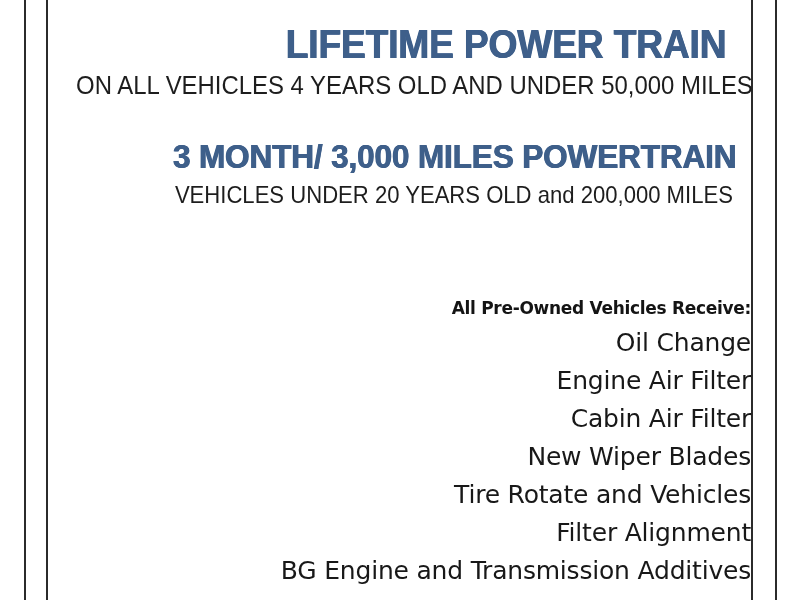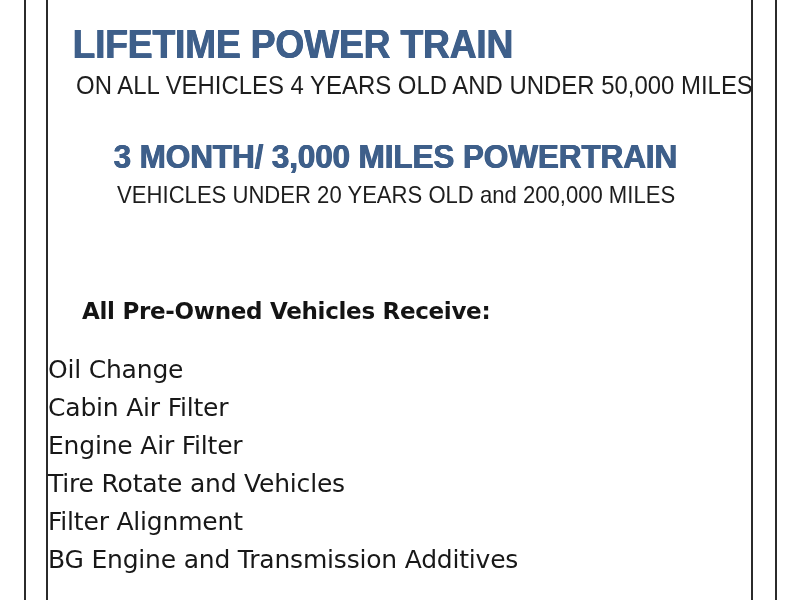--- a/index.html
+++ b/index.html
@@ -35,21 +35,21 @@
   .rule.r-r1 { left: 751px; }
   .rule.r-r2 { left: 775px; }
 
   
   .content {
     position: absolute;
     left: 48px;
     top: 0;
     width: 703px;
     height: 600px;
-    text-align: left;
+    text-align: right;
   }
 
   
   .warranty-block { width: 100%; }
 
   .w-title {
     color: #3e5f8a;
     font-family: "Liberation Sans Narrow", "Liberation Sans", sans-serif;
     font-weight: bold;
     letter-spacing: -0.2px;
@@ -69,63 +69,63 @@
   #block1 .w-title {
     font-size: 40px;
     transform: scaleX(0.93);
   }
   #block1 .w-sub {
     font-size: 26px;
     margin-top: 8px;
     transform: scaleX(0.92);
   }
 
-  #block2 { position: absolute; left: 1px; top: 139px; padding-left: 40px; }
+  #block2 { position: absolute; left: 10px; top: 139px; }
   #block2 .w-title {
     font-size: 34px;
     transform: scaleX(0.93);
   }
   #block2 .w-sub {
     font-size: 24px;
     margin-top: 9px;
     transform: scaleX(0.92);
   }
 
   
   #services {
     position: absolute;
     left: 0;
     top: 300px;
     width: 100%;
   }
   .svc-heading {
     font-family: "DejaVu Sans", sans-serif;
     font-weight: bold;
-    font-size: 23px;
+    font-size: 17px;
     color: #141414;
     line-height: 1.0;
     letter-spacing: -0.3px;
     white-space: nowrap;
     padding-left: 34px;
   }
   .svc-list {
     list-style: none;
     margin: 0;
     padding: 0;
   }
   .svc-item {
     font-family: "DejaVu Sans", sans-serif;
     font-weight: normal;
     font-size: 25px;
     color: #181818;
     line-height: 38px;
     letter-spacing: -0.2px;
     white-space: nowrap;
   }
-  .svc-item:first-child { margin-top: 28px; }
+  .svc-item:first-child { margin-top: 7px; }
 </style>
 </head>
 <body>
 
 <div id="flyer">
 
   <div class="rule r-l1"></div>
   <div class="rule r-l2"></div>
   <div class="rule r-r1"></div>
   <div class="rule r-r2"></div>
@@ -139,22 +139,23 @@
 
     <div class="warranty-block" id="block2">
       <div class="w-title">3 MONTH/ 3,000 MILES POWERTRAIN</div>
       <div class="w-sub">VEHICLES UNDER 20 YEARS OLD and 200,000 MILES</div>
     </div>
 
     <div id="services">
       <div class="svc-heading">All Pre-Owned Vehicles Receive:</div>
       <ul class="svc-list" id="svc-list">
           <li class="svc-item">Oil Change</li>
+          <li class="svc-item">Engine Air Filter</li>
           <li class="svc-item">Cabin Air Filter</li>
-          <li class="svc-item">Engine Air Filter</li>
+          <li class="svc-item">New Wiper Blades</li>
           <li class="svc-item">Tire Rotate and Vehicles</li>
           <li class="svc-item">Filter Alignment</li>
           <li class="svc-item">BG Engine and Transmission Additives</li>
         </ul>
     </div>
 
   </div>
 </div>
 
 </body></html>

